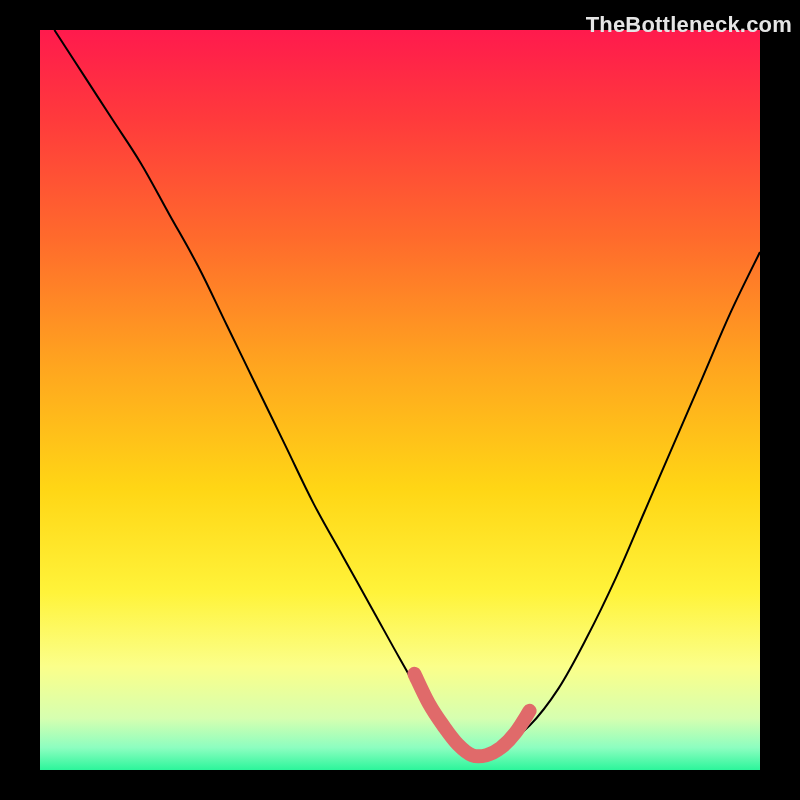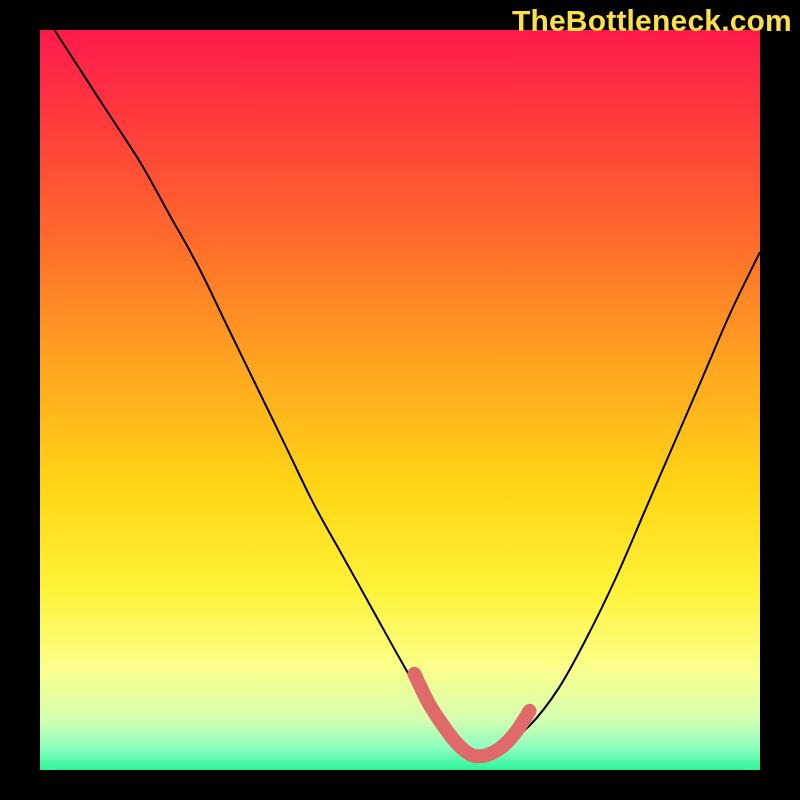--- a/index.html
+++ b/index.html
@@ -12,24 +12,24 @@
     overflow: hidden;
   }
   .frame {
     position: relative;
     width: 800px;
     height: 800px;
     background: #000;
   }
   .attribution {
     position: absolute;
-    top: 4px;
+    top: 12px;
     right: 8px;
-    color: #fde047;
-    font-size: 30px;
+    color: #e5e5e5;
+    font-size: 22px;
     font-weight: 600;
     letter-spacing: 0.2px;
     z-index: 10;
   }
   svg.plot {
     position: absolute;
     top: 0;
     left: 0;
   }
 </style>

